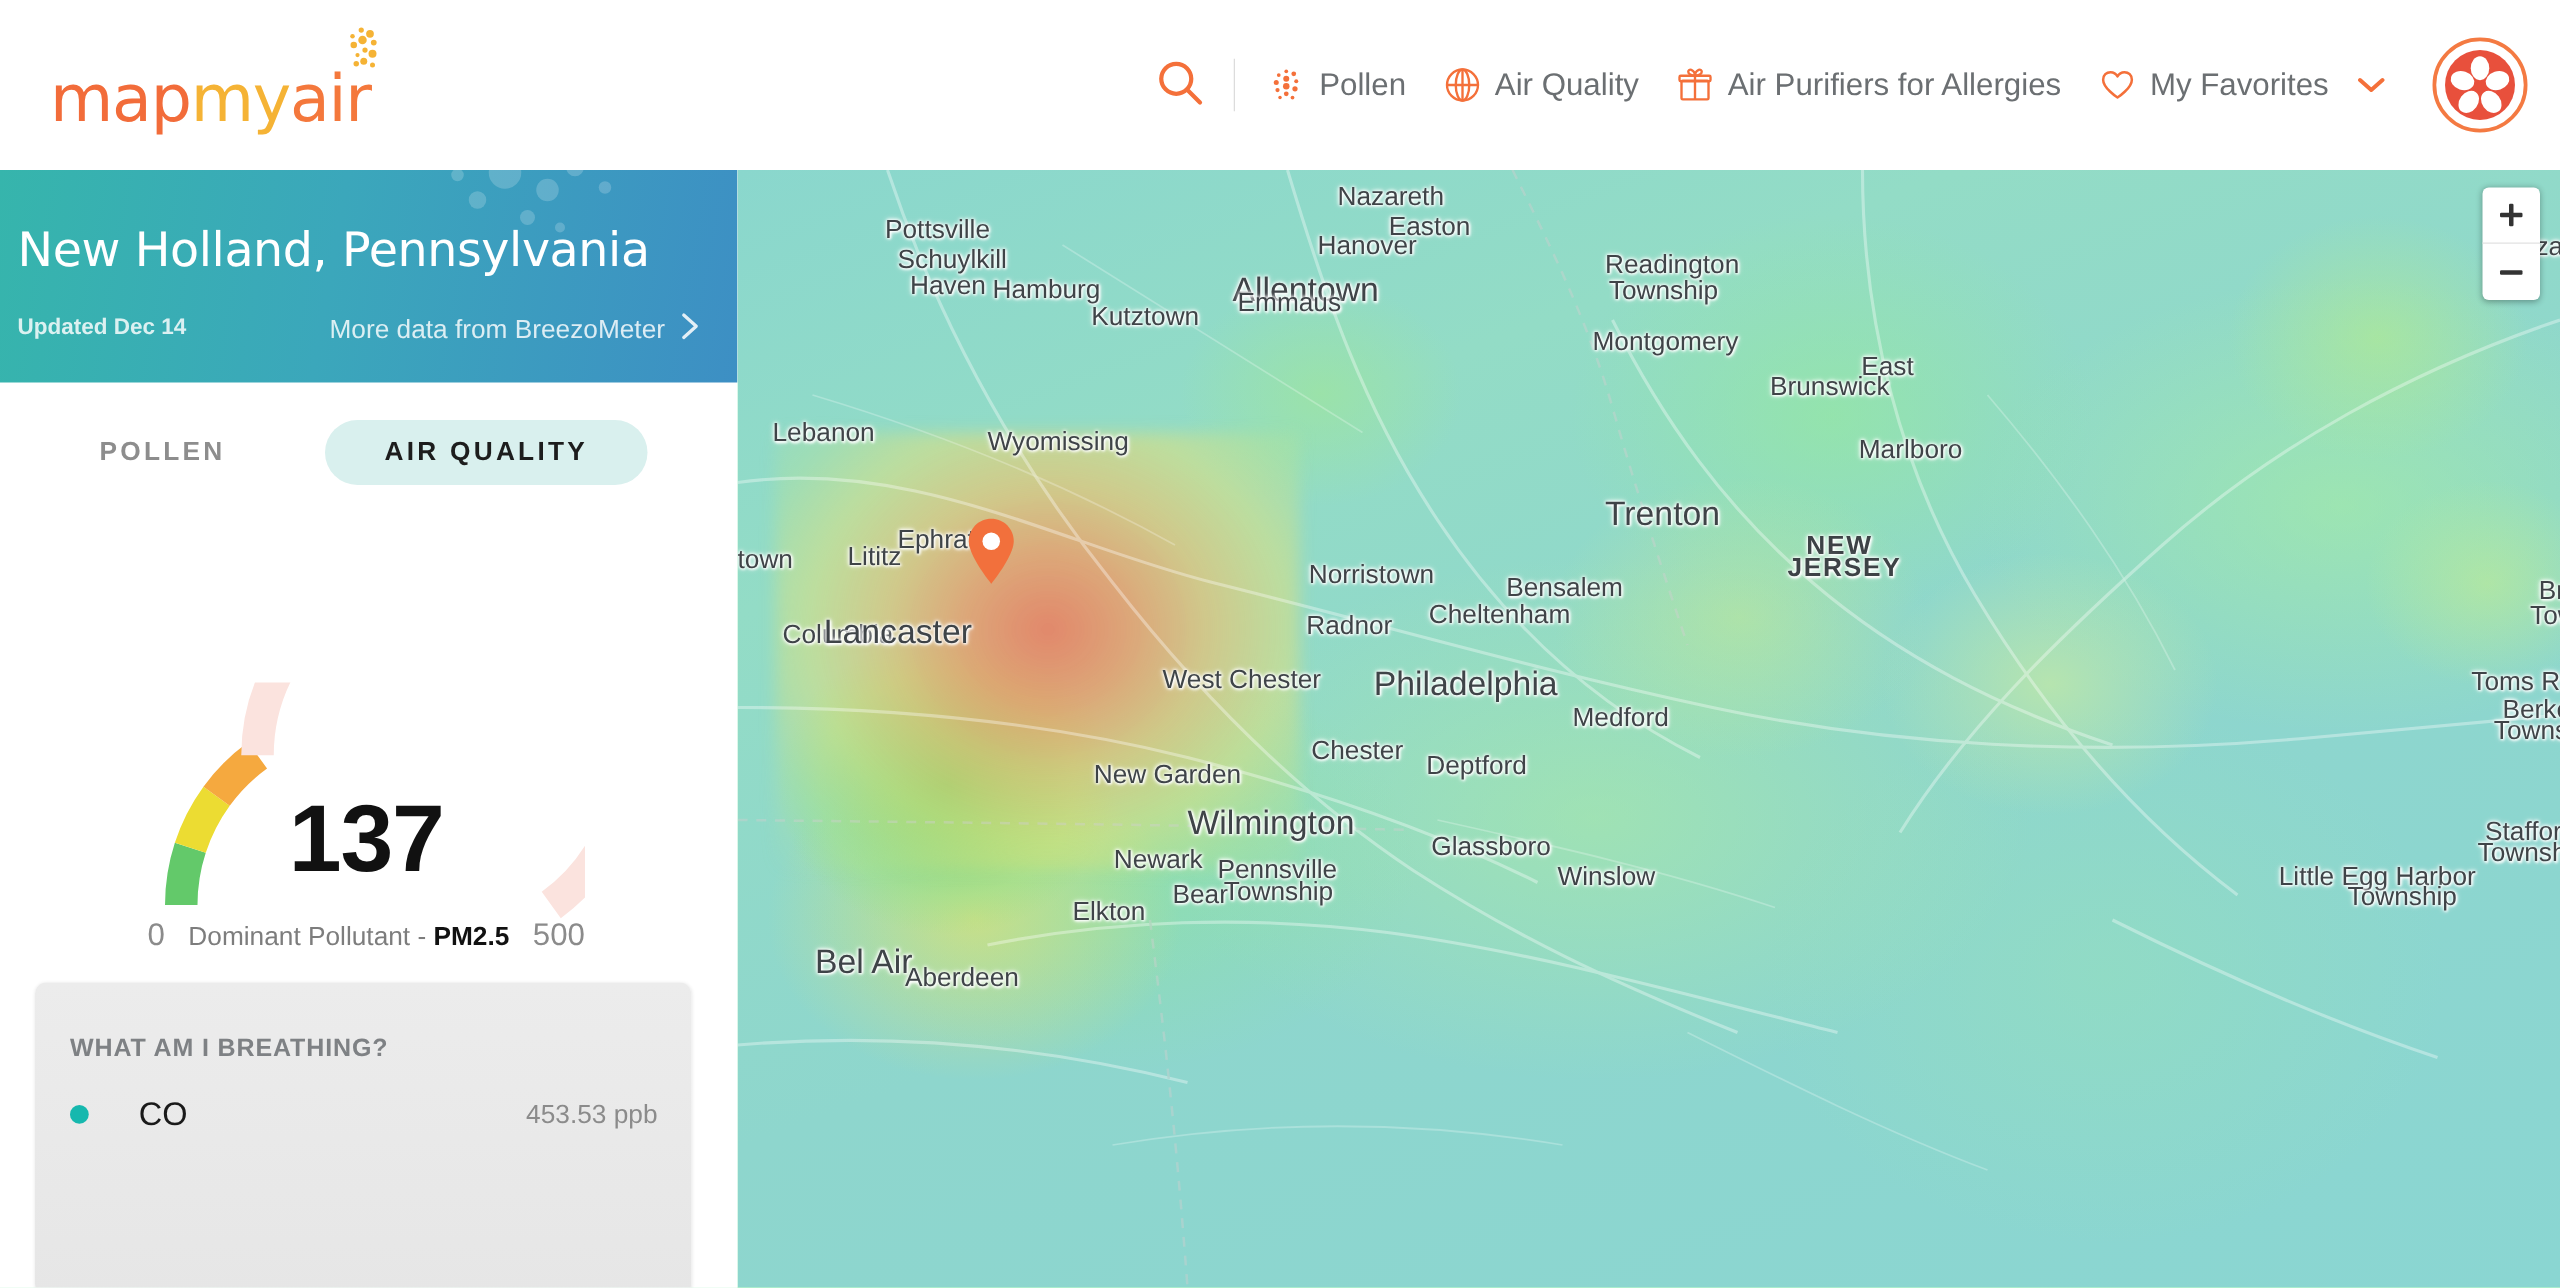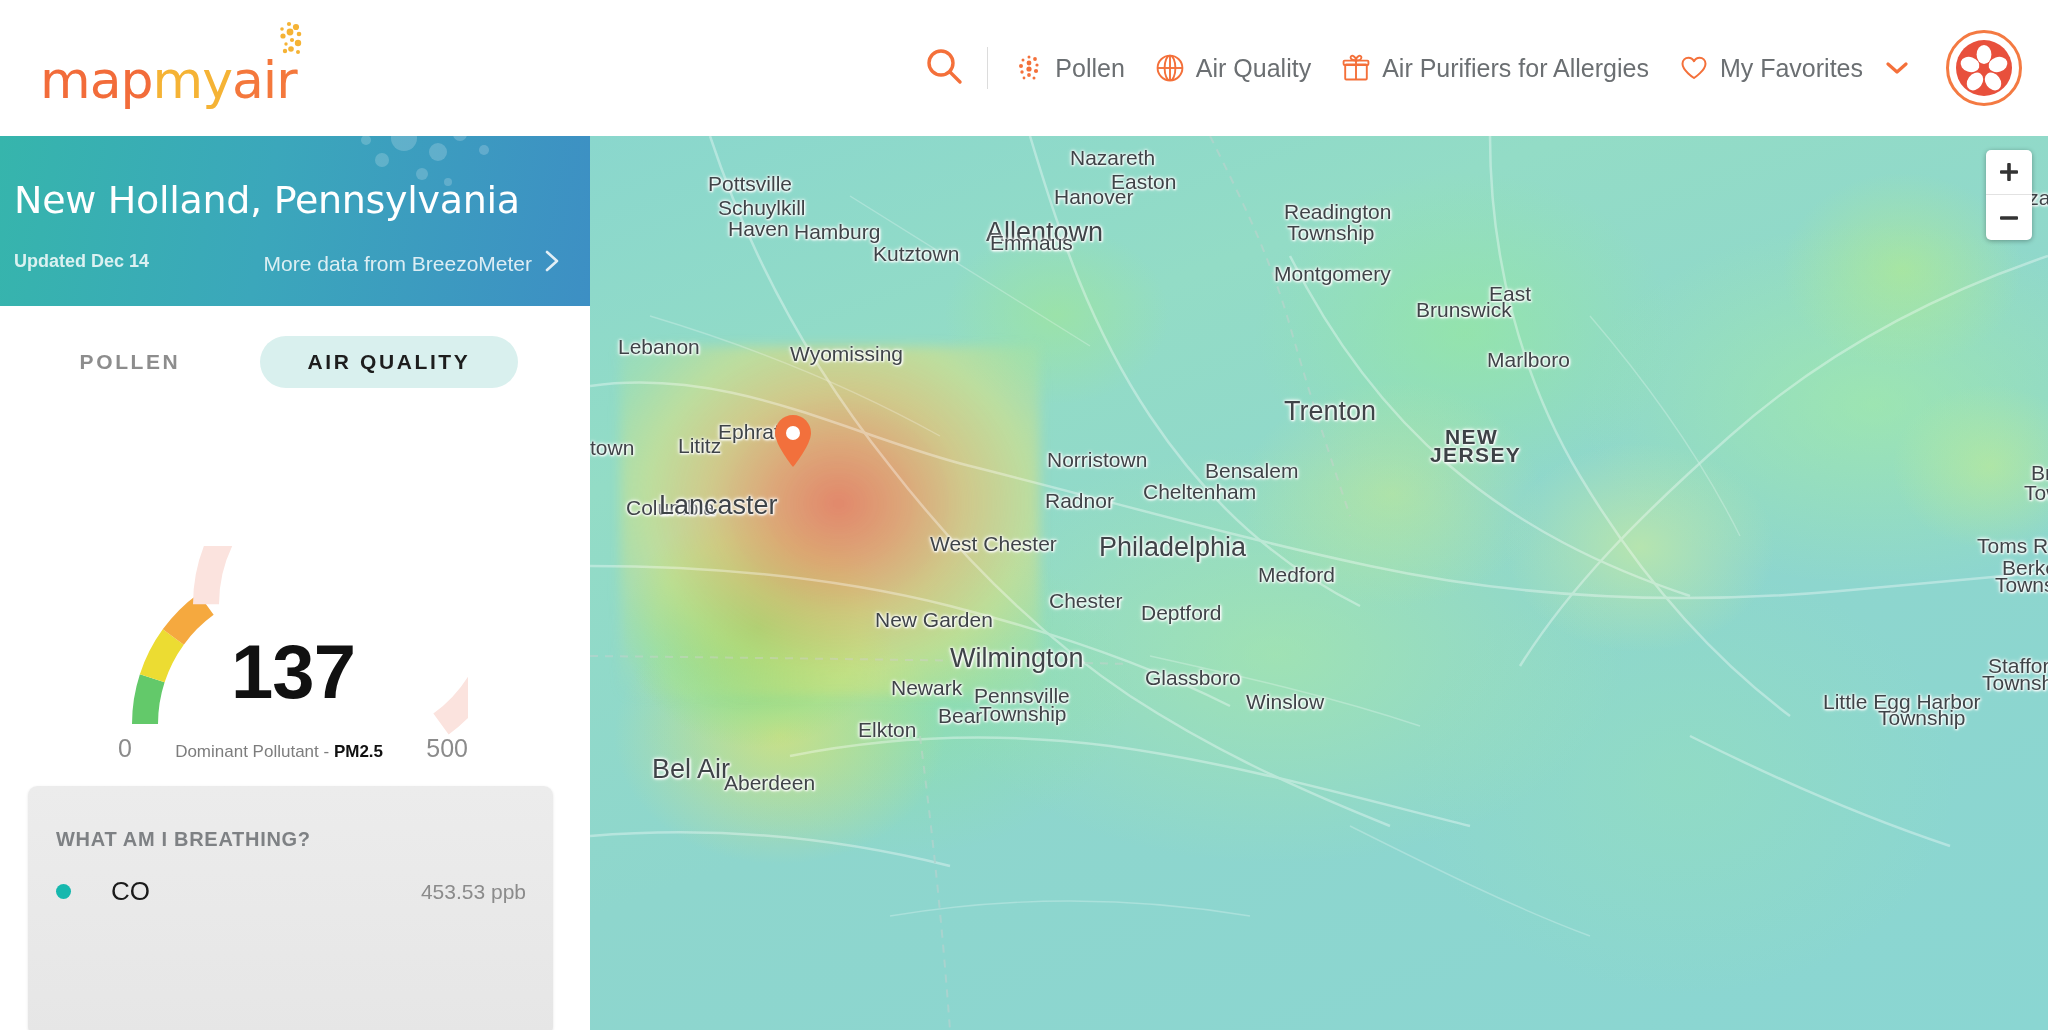--- a/index.html
+++ b/index.html
@@ -182,21 +182,21 @@
   .gauge-value {
     position: absolute; left: 118px; top: 492px; width: 350px;
     text-align: center; font-size: 76px; font-weight: bold; color: #111;
     font-family: "Liberation Sans", sans-serif; letter-spacing: -1px;
   }
   .gauge-labels {
     position: absolute; left: 118px; top: 598px; width: 350px;
     display: flex; align-items: baseline; justify-content: space-between;
     color: #8b8b8b; font-size: 25px;
   }
-  .gauge-mid { color: #7d7d7d; font-size: 17px; }
+  .gauge-mid { color: #7d7d7d; font-size: 21px; }
   .gauge-mid b { color: #111; }
 
   .breath-card {
     position: absolute; left: 28px; top: 650px;
     width: 525px; height: 250px;
     background: linear-gradient(180deg, #ececec 0%, #e6e6e6 100%);
     border-radius: 9px;
     box-shadow: 0 1px 3px rgba(0,0,0,.10);
     overflow: hidden;
   }

